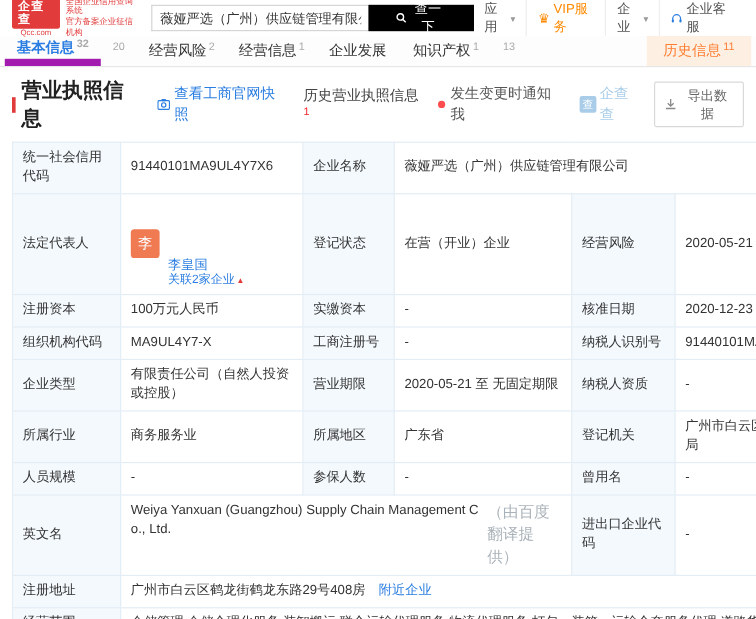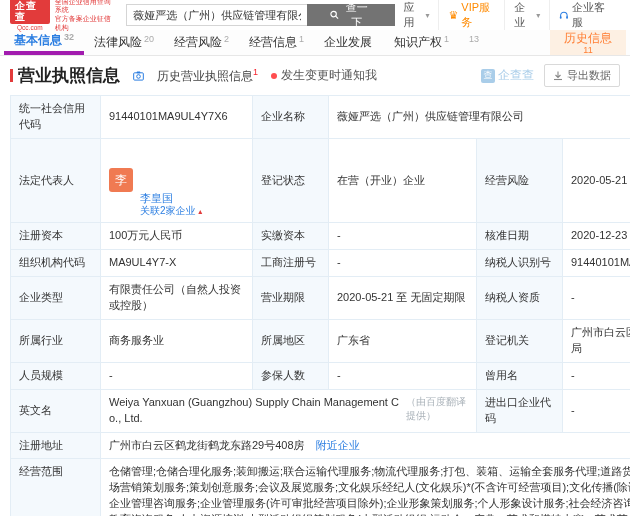--- a/index.html
+++ b/index.html
@@ -10,37 +10,37 @@
   .header { display:flex; align-items:center; height:30px; padding:0 10px; background:#fff; }
   .logo-wrap { display:flex; flex-direction:column; align-items:center; }
   .logo-box { background:#e23b3b; color:#fff; font-weight:bold; font-size:10px;
     padding:2px 5px; border-radius:2px; line-height:1.1; letter-spacing:1px; }
   .logo-sub { color:#e23b3b; font-size:6.5px; line-height:1.2; }
   .slogan { color:#e23b3b; font-size:7px; line-height:1.25; margin-left:5px; width:62px; }
   .search-wrap { display:flex; margin-left:14px; }
   .search-input { width:198px; height:22px; border:1px solid #d5d5d5; border-right:none;
     font-size:11px; padding:0 6px; color:#333; outline:none;
     font-family:"Liberation Sans","DejaVu Sans",sans-serif; }
-  .search-btn { background:#737373; color:#fff; border:none; height:22px; padding:0 23px;
+  .search-btn { background:#000000; color:#fff; border:none; height:22px; padding:0 23px;
     font-size:11px; display:flex; align-items:center; gap:3px; cursor:pointer; }
   .header-right { margin-left:auto; display:flex; align-items:center; gap:0; font-size:11px; color:#555; }
   .hr-item { display:flex; align-items:center; gap:3px; padding:0 9px; border-left:1px solid #eee; }
   .hr-item:first-child { border-left:none; }
   .caret { font-size:8px; color:#999; }
   .vip { color:#ff8a00; }
   .vip-icon { color:#ff8a00; font-size:11px; }
 
   
   .tabs { display:flex; align-items:stretch; height:26px; border-bottom:1px solid #e7e7e7;
     padding:0 4px; background:#fdfdfd; }
   .tab { padding:0 10px; display:flex; align-items:center; gap:2px; font-size:12px; color:#333; cursor:pointer; }
   .tab .count { font-size:9px; color:#aaa; position:relative; top:-4px; }
-  .tab.active { color:#2a7de1; font-weight:bold; border-bottom:4px solid #a21caf; }
+  .tab.active { color:#2a7de1; font-weight:bold; border-bottom:6px solid #a21caf; }
   .tab-history { margin-left:auto; background:#fdf0e3; color:#ff7e33; padding:0 14px;
-    display:flex; align-items:center; gap:2px; font-size:12px; cursor:pointer;flex-direction:column; }
+    display:flex; align-items:center; gap:2px; font-size:12px; cursor:pointer; }
   .tab-history .count { font-size:9px; color:#ff7e33; position:relative; top:-4px; }
 
   
   .toolbar { display:flex; align-items:center; gap:13px; padding:8px 10px; font-size:12px; }
   .section-title { font-weight:bold; color:#222; font-size:17px; display:flex; align-items:center; gap:5px; }
   .red-bar { width:3px; height:13px; background:#e23b3b; display:inline-block; }
   .blue-link { color:#2a7de1; text-decoration:none; cursor:pointer; display:inline-flex; align-items:center; gap:3px; }
   .hist-lic { color:#444; cursor:pointer; }
   .sup-red { color:#f5222d; font-size:9px; vertical-align:super; }
   .notify { display:flex; align-items:center; gap:4px; color:#555; cursor:pointer;font-family:Liberation Serif, serif; }
@@ -56,21 +56,21 @@
   table.lic { width:610px; margin:0 10px; border-collapse:collapse; font-size:11px; table-layout:fixed; }
   table.lic td { border:1px solid #e3edf5; padding:5px 8px; line-height:1.45; color:#333; vertical-align:middle; word-break:break-all; }
   td.lbl { background:#f4f9fd; color:#848b92; }
   .rep-cell { display:flex; align-items:center; gap:7px; }
   .avatar { width:24px; height:24px; background:#f07a52; color:#fff; border-radius:3px;
     display:flex; align-items:center; justify-content:center; font-size:12px; flex:none; }
   .rep-name { color:#2a7de1; cursor:pointer; line-height:1.2;margin-top:48px; }
   .rep-rel { color:#2a7de1; font-size:10px; cursor:pointer; line-height:1.2; }
   .rel-caret { color:#e23b3b; font-size:8px; }
   .en-cell { display:flex; justify-content:space-between; gap:6px; }
-  .en-note { color:#aab2b9; font-size:10px; width:62px; text-align:left; flex:none; }
+  .en-note { color:#aab2b9; font-size:13px; width:62px; text-align:left; flex:none; }
   .scope-text { line-height:1.5; }
   .icon-svg { display:inline-block; vertical-align:middle; }
 </style>
 </head>
 <body>
 
 <div class="header">
   <div class="logo-wrap">
     <div class="logo-box">企查查</div>
     <div class="logo-sub">Qcc.com</div>
@@ -112,21 +112,20 @@
     </div>
   </div>
 </div>
 
 <div class="tabs">
   <div class="tab active">
     <span>基本信息</span>
     <span class="count">32</span>
   </div>
   <div class="tab">
-    <span>法律风险</span>
     <span class="count">20</span>
   </div>
   <div class="tab">
     <span>经营风险</span>
     <span class="count">2</span>
   </div>
   <div class="tab">
     <span>经营信息</span>
     <span class="count">1</span>
   </div>
@@ -151,20 +150,21 @@
   <div class="section-title">
     <span class="red-bar"></span>
     <span>营业执照信息</span>
   </div>
   <a class="blue-link">
     <svg class="icon-svg" width="11" height="10" viewBox="0 0 12 11">
       <rect x="0.7" y="2" width="10.6" height="8" rx="1" fill="none" stroke="#2a7de1" stroke-width="1.1"></rect>
       <circle cx="6" cy="6" r="2" fill="none" stroke="#2a7de1" stroke-width="1.1"></circle>
       <rect x="4" y="0.5" width="4" height="2" rx="0.5" fill="#2a7de1"></rect>
     </svg>
+    <span>查看工商官网快照</span>
   </a>
   <span class="hist-lic">
     <span>历史营业执照信息</span><span class="sup-red">1</span>
   </span>
   <span class="notify">
     <span class="dot"></span>
     <span>发生变更时通知我</span>
   </span>
   <div class="toolbar-right">
     <span class="watermark">

